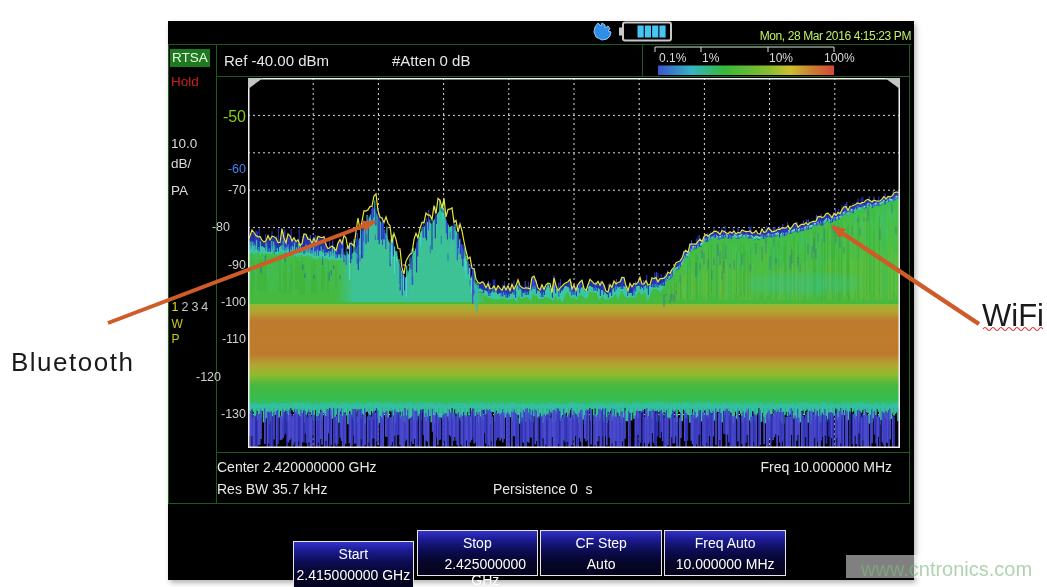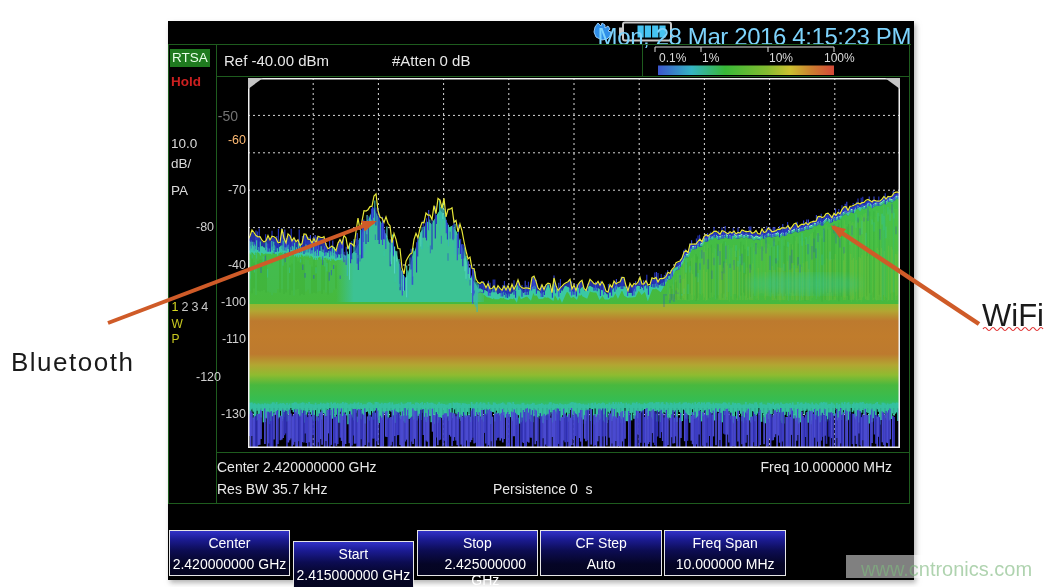--- a/index.html
+++ b/index.html
@@ -16,33 +16,33 @@
 <g fill="#2f8fe8" stroke="#9fd4ff" stroke-width="0.9" stroke-linejoin="round">
 <path d="M3 6 l3 -4 3 3 1 -3 3 2 0 3 3 -2 2 3 -2 2 3 1 -1 4 -3 3 -5 1 -6 -3 -2 -5 z"></path>
 </g>
 <rect x="27" y="6.5" width="4" height="8" fill="#c8c8c8"></rect>
 <rect x="31" y="1.5" width="48" height="18" rx="2" fill="none" stroke="#c8c8c8" stroke-width="2"></rect>
 <rect x="45.5" y="4.5" width="6.2" height="12" fill="#46c4f2"></rect>
 <rect x="52.8" y="4.5" width="6.2" height="12" fill="#46c4f2"></rect>
 <rect x="60.1" y="4.5" width="6.2" height="12" fill="#46c4f2"></rect>
 <rect x="67.4" y="4.5" width="6.2" height="12" fill="#46c4f2"></rect>
 </svg>
-  <div class="t" style="right:3px;top:2px;font-size:24px;color:#7dd3fc;letter-spacing:-0.4px">Mon, 28 Mar 2016 4:15:23 PM</div>
+  <div class="t" style="right:3px;top:8px;font-size:12px;color:#bef264;letter-spacing:-0.4px">Mon, 28 Mar 2016 4:15:23 PM</div>
 
   <div style="position:absolute;left:0;top:23px;width:743px;height:1px;background:#1e5c1e"></div>
 <div style="position:absolute;left:0;top:23px;width:1px;height:460px;background:#1e5c1e"></div>
 <div style="position:absolute;left:48px;top:23px;width:1px;height:460px;background:#1e5c1e"></div>
 <div style="position:absolute;left:741px;top:23px;width:1px;height:460px;background:#1e5c1e"></div>
 <div style="position:absolute;left:474px;top:23px;width:1px;height:32px;background:#1e5c1e"></div>
 <div style="position:absolute;left:48px;top:55px;width:694px;height:1px;background:#1e5c1e"></div>
 <div style="position:absolute;left:48px;top:431px;width:694px;height:1px;background:#1e5c1e"></div>
 <div style="position:absolute;left:0;top:482px;width:742px;height:1px;background:#1e5c1e"></div>
 
   <div class="t" style="left:2px;top:27.5px;width:40px;height:18px;background:#1f7a1f;color:#dfffdf;font-size:13.5px;text-align:center;line-height:18px;color:#eaffea">RTSA</div>
-  <div class="t" style="left:3px;top:53px;font-size:13.5px;font-weight:bold;color:#cc2020">Hold</div>
+  <div class="t" style="left:3px;top:53px;font-size:13.5px;font-weight:normal;color:#cc2020">Hold</div>
   <div class="t" style="left:3px;top:115px;font-size:13.5px;color:#dadada">10.0</div>
   <div class="t" style="left:3px;top:135px;font-size:13.5px;color:#dadada">dB/</div>
   <div class="t" style="left:3px;top:162px;font-size:13.5px;color:#dadada">PA</div>
   <div class="t" style="left:3.5px;top:279px;font-size:12.5px;letter-spacing:3px"><span style="color:#d8d820">1</span><span style="color:#c8c8c8">234</span></div>
   <div class="t" style="left:3.5px;top:296px;font-size:12px;color:#c8c820">W</div>
   <div class="t" style="left:3.5px;top:311px;font-size:12px;color:#c8c820">P</div>
 
   <div class="t" style="left:56px;top:31px;font-size:15px;color:#e8e8e8">Ref -40.00 dBm</div>
   <div class="t" style="left:224px;top:31px;font-size:15px;color:#e8e8e8">#Atten 0 dB</div>
   <svg width="267" height="32" viewBox="0 0 267 32" style="position:absolute;left:474px;top:23px">
@@ -62,25 +62,25 @@
 <line x1="59" y1="3" x2="59" y2="8" stroke="#e0e0e0" stroke-width="1"></line>
 <line x1="126" y1="3" x2="126" y2="8" stroke="#e0e0e0" stroke-width="1"></line>
 <line x1="192" y1="3" x2="192" y2="8" stroke="#e0e0e0" stroke-width="1"></line>
 <text x="17" y="18" fill="#dcdcdc" font-size="12" font-family="Liberation Sans, sans-serif">0.1%</text>
 <text x="60" y="18" fill="#dcdcdc" font-size="12" font-family="Liberation Sans, sans-serif">1%</text>
 <text x="127" y="18" fill="#dcdcdc" font-size="12" font-family="Liberation Sans, sans-serif">10%</text>
 <text x="182" y="18" fill="#dcdcdc" font-size="12" font-family="Liberation Sans, sans-serif">100%</text>
 <rect x="16" y="21.5" width="176" height="9.5" fill="url(#lg)"></rect>
 </svg>
 
-  <div style="position:absolute;left:20px;top:86.9px;width:50px;text-align:right;font-size:14px;color:#737373">-50</div>
-<div style="position:absolute;left:28px;top:112px;width:50px;text-align:right;font-size:12.5px;color:#fdba74">-60</div>
+  <div style="position:absolute;left:28px;top:86.9px;width:50px;text-align:right;font-size:16px;color:#84cc16">-50</div>
+<div style="position:absolute;left:28px;top:141px;width:50px;text-align:right;font-size:12.5px;color:#3b82f6">-60</div>
 <div style="position:absolute;left:28px;top:161.7px;width:50px;text-align:right;font-size:12.5px;color:#d0d0d0">-70</div>
-<div style="position:absolute;left:28px;top:199.1px;width:50px;text-align:left;font-size:12.5px;color:#d0d0d0">-80</div>
-<div style="position:absolute;left:28px;top:236.5px;width:50px;text-align:right;font-size:12.5px;color:#d0d0d0">-40</div>
+<div style="position:absolute;left:28px;top:199.1px;width:50px;text-align:center;font-size:12.5px;color:#d0d0d0">-80</div>
+<div style="position:absolute;left:28px;top:236.5px;width:50px;text-align:right;font-size:12.5px;color:#d0d0d0">-90</div>
 <div style="position:absolute;left:28px;top:273.9px;width:50px;text-align:right;font-size:12.5px;color:#d0d0d0">-100</div>
 <div style="position:absolute;left:28px;top:311.3px;width:50px;text-align:right;font-size:12.5px;color:#d0d0d0">-110</div>
 <div style="position:absolute;left:28px;top:348.7px;width:50px;text-align:left;font-size:12.5px;color:#d0d0d0">-120</div>
 <div style="position:absolute;left:28px;top:386.1px;width:50px;text-align:right;font-size:12.5px;color:#d0d0d0">-130</div>
   <svg width="652" height="370" viewBox="0 0 652 370" style="position:absolute;left:80px;top:57px;background:#000">
 <defs>
 <linearGradient id="floorg" x1="0" y1="0" x2="0" y2="1">
 <stop offset="0" stop-color="#55bb38"></stop>
 <stop offset="0.062" stop-color="#8fbb30"></stop>
 <stop offset="0.134" stop-color="#b2a632"></stop>
@@ -1824,38 +1824,34 @@
 <rect x="0.75" y="0.75" width="650.5" height="368.5" fill="none" stroke="#f0f0f0" stroke-width="1.5"></rect>
 <polygon points="0,0 15,0 0,11" fill="#c4c4c4"></polygon>
 <polygon points="652,0 637,0 652,11" fill="#c4c4c4"></polygon>
 </svg>
 
   <div class="t" style="left:49px;top:438px;font-size:14px;color:#e8e8e8">Center 2.420000000 GHz</div>
   <div class="t" style="right:22px;top:438px;font-size:14px;color:#e8e8e8">Freq 10.000000 MHz</div>
   <div class="t" style="left:49px;top:460px;font-size:14px;color:#e8e8e8">Res BW 35.7 kHz</div>
   <div class="t" style="left:325px;top:460px;font-size:14px;color:#e8e8e8">Persistence 0&nbsp;&nbsp;s</div>
 
-  <div style="position:absolute;left:0.7px;top:509px;width:121.6px;height:45.5px;background:linear-gradient(#3232c8 0%,#1c1c96 18%,#0c0c52 45%,#050526 75%,#040420 100%);border:1.5px solid #e6e6e6;color:#fff;font-size:14px;">
-      <div style="position:absolute;left:0;right:0;top:4px;text-align:center">Center</div>
-      <div style="position:absolute;left:0;right:0;top:25px;text-align:center">2.420000000 GHz</div>
-    </div>
 <div style="position:absolute;left:124.6px;top:520px;width:121.6px;height:47px;background:linear-gradient(#3232c8 0%,#1c1c96 18%,#0c0c52 45%,#050526 75%,#040420 100%);border:1.5px solid #e6e6e6;color:#fff;font-size:14px;">
       <div style="position:absolute;left:0;right:0;top:4px;text-align:center">Start</div>
       <div style="position:absolute;left:0;right:0;top:25px;text-align:center">2.415000000 GHz</div>
     </div>
 <div style="position:absolute;left:248.5px;top:509px;width:121.6px;height:45.5px;background:linear-gradient(#3232c8 0%,#1c1c96 18%,#0c0c52 45%,#050526 75%,#040420 100%);border:1.5px solid #e6e6e6;color:#fff;font-size:14px;">
       <div style="position:absolute;left:0;right:0;top:4px;text-align:center">Stop</div>
       <div style="position:absolute;left:16px;right:0;top:25px;text-align:center">2.425000000 GHz</div>
     </div>
 <div style="position:absolute;left:372.4px;top:509px;width:121.6px;height:45.5px;background:linear-gradient(#3232c8 0%,#1c1c96 18%,#0c0c52 45%,#050526 75%,#040420 100%);border:1.5px solid #e6e6e6;color:#fff;font-size:14px;">
       <div style="position:absolute;left:0;right:0;top:4px;text-align:center">CF Step</div>
       <div style="position:absolute;left:0;right:0;top:25px;text-align:center">Auto</div>
     </div>
 <div style="position:absolute;left:496.3px;top:509px;width:121.6px;height:45.5px;background:linear-gradient(#3232c8 0%,#1c1c96 18%,#0c0c52 45%,#050526 75%,#040420 100%);border:1.5px solid #e6e6e6;color:#fff;font-size:14px;">
-      <div style="position:absolute;left:0;right:0;top:4px;text-align:center">Freq Span</div>
+      <div style="position:absolute;left:0;right:0;top:4px;text-align:center">Freq Auto</div>
       <div style="position:absolute;left:0;right:0;top:25px;text-align:center">10.000000 MHz</div>
     </div>
 </div>
 
 <div class="t" style="left:11px;top:347px;font-size:26px;letter-spacing:1.5px;color:#1a1a1a;z-index:60">Bluetooth</div>
 <div class="t" style="left:982px;top:298px;font-size:31px;color:#1a1a1a;z-index:60">WiFi</div>
 <svg width="1047" height="587" viewBox="0 0 1047 587" style="position:absolute;left:0;top:0;z-index:50;pointer-events:none">
 <defs>
 <marker id="ah" markerUnits="userSpaceOnUse" markerWidth="16" markerHeight="13" refX="12" refY="6.5" orient="auto">
 <path d="M0,1 L15,6.5 L0,12 z" fill="#cf5b28"></path>

